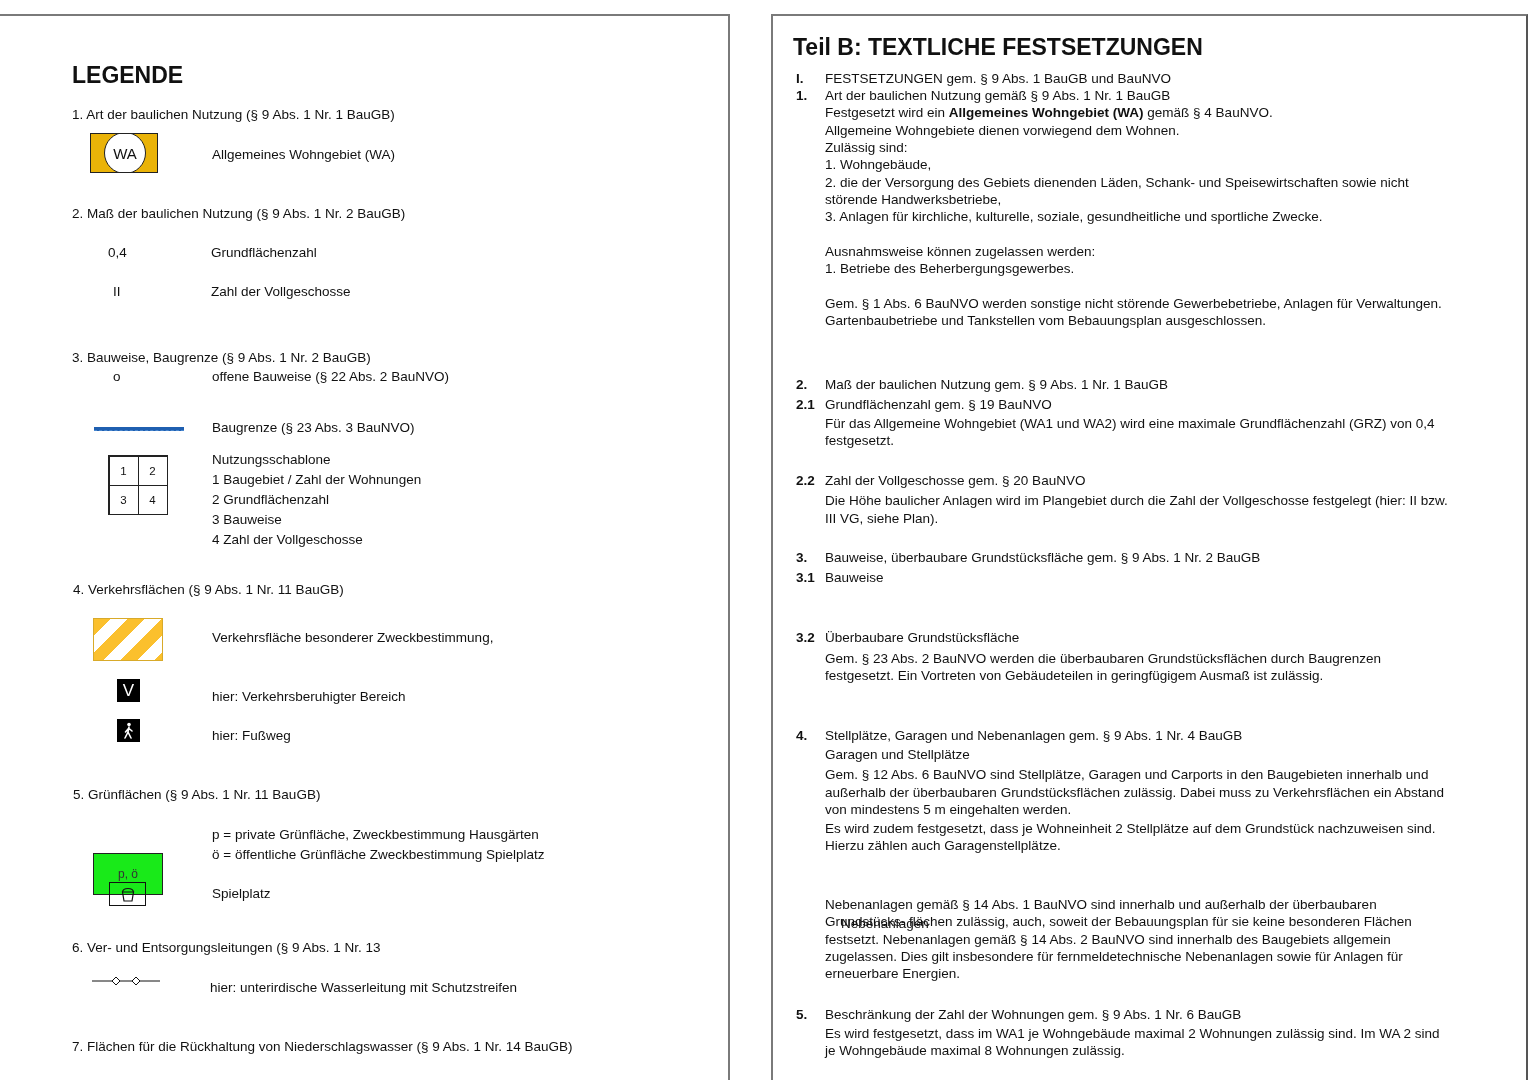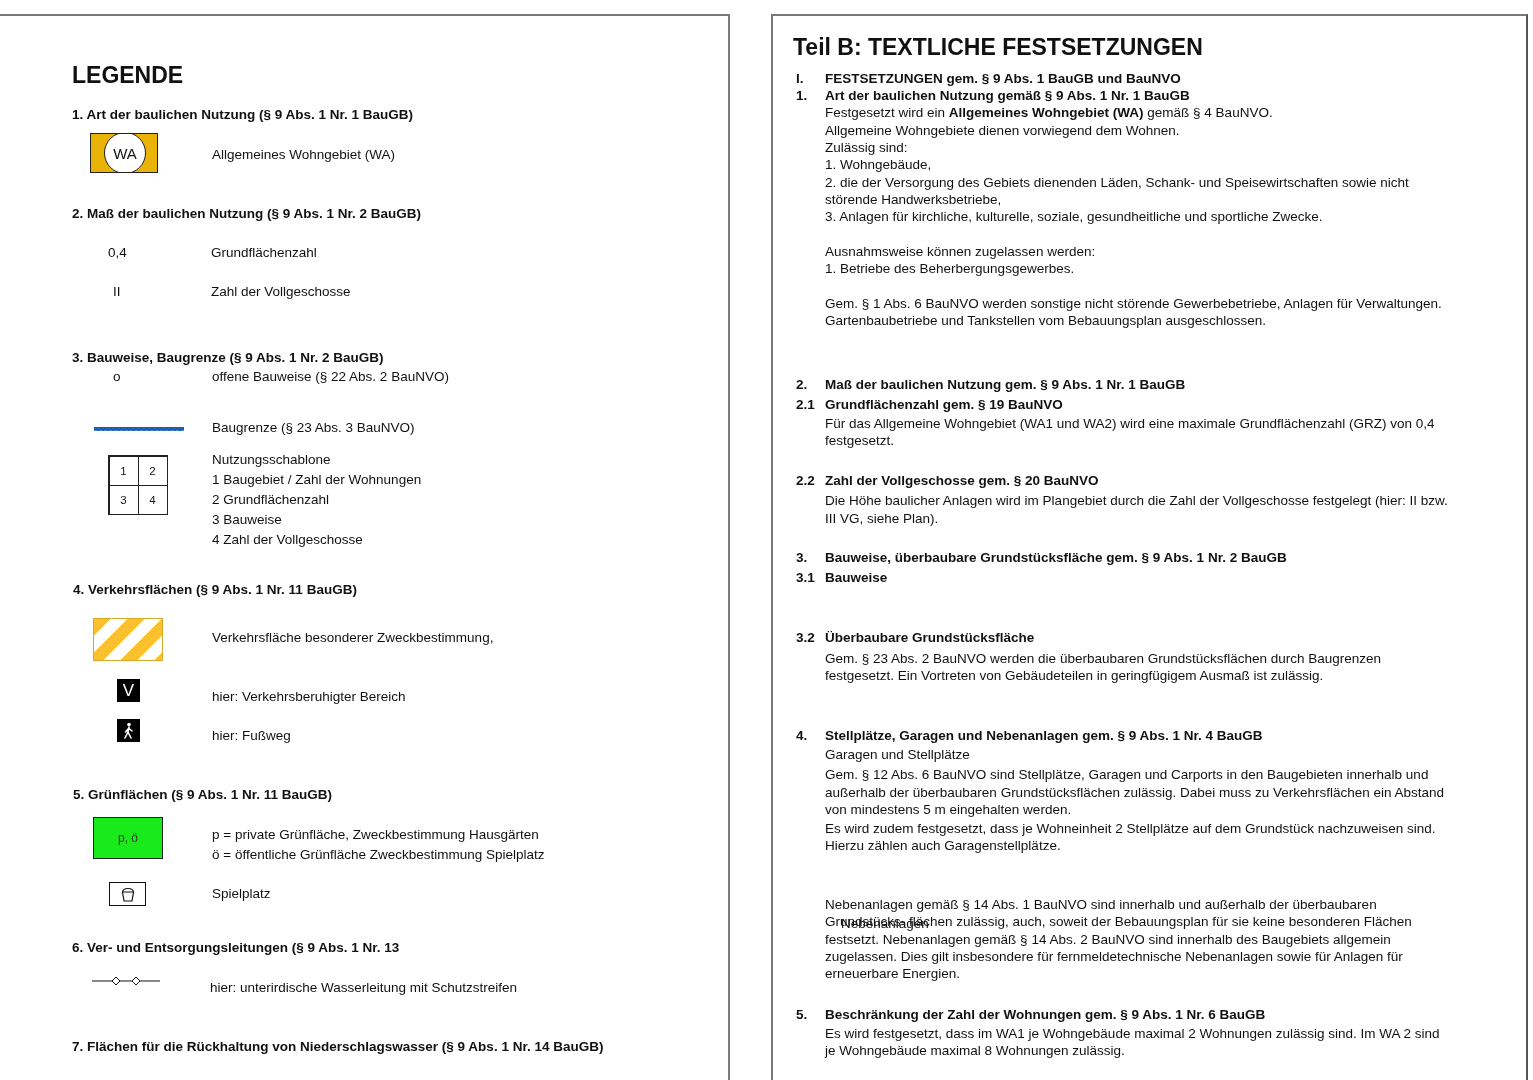--- a/index.html
+++ b/index.html
@@ -4,32 +4,32 @@
   <style>
     html, body { margin: 0; padding: 0; background: #ffffff; }
     body { width: 1533px; height: 1080px; position: relative; overflow: hidden;
            font-family: "Liberation Sans", sans-serif; color: #111; }
     .page { position: absolute; top: 14px; background: #fff;
             border-top: 2px solid #7a7a7a; box-sizing: border-box; height: 1080px; }
     #left-page { left: 0; width: 730px; border-right: 2px solid #7a7a7a; }
     #right-page { left: 771px; width: 757px; border-left: 2px solid #7a7a7a; border-right: 2px solid #555; }
     .abs { position: absolute; white-space: nowrap; }
     .h1 { font-size: 23px; font-weight: bold; }
-    .sec { font-size: 13.5px; font-weight: bold; }
+    .sec { font-size: 13.5px; font-weight: normal; }
     .txt { font-size: 13.5px; }
     
     .wa-box { width: 68px; height: 40px; background: #eab308; border: 1px solid #222; box-sizing: border-box; position: absolute; overflow: hidden; }
     .wa-circle { position: absolute; left: 13px; top: -2px; width: 42px; height: 42px; border-radius: 50%; background: #fff; border: 1px solid #222; box-sizing: border-box; display:flex; align-items:center; justify-content:center; font-size: 15px; }
     .baugrenze { position: absolute; width: 90px; height: 3px; background: #1f5fb0; border-bottom: 1px dashed #4a88d0; }
     .schablone { position: absolute; display: grid; grid-template-columns: 29px 29px; grid-template-rows: 29px 29px; border: 1px solid #222; }
     .schablone div { border: 1px solid #222; display:flex; align-items:center; justify-content:center; font-size: 11.5px; margin: -0.5px; }
     .stripes { position: absolute; width: 70px; height: 43px; border: 1px solid #d8aa2a; box-sizing: border-box;
                background: repeating-linear-gradient(135deg, #fbc02d 0 12px, #ffffff 12px 24px); }
     .blk { position: absolute; width: 23px; height: 23px; background: #000; color: #fff; display:flex; align-items:center; justify-content:center; }
-    .green { position: absolute; width: 70px; height: 42px; background: #19ea19; border: 1px solid #222; box-sizing: border-box; display:flex; align-items:center; justify-content:center; font-size: 12px; color: #333; }
+    .green { position: absolute; width: 70px; height: 42px; background: #19ea19; border: 1px solid #222; box-sizing: border-box; display:flex; align-items:center; justify-content:center; font-size: 12px; color: #333; margin-top: 36px; }
     .spiel { position: absolute; width: 37px; height: 24px; border: 1.5px solid #111; box-sizing: border-box; display:flex; align-items:center; justify-content:center; }
     .rb { position: absolute; left: 52px; }
     .num { position: absolute; left: 23px; font-size: 13.5px; font-weight: bold; }
   </style>
 </head>
 <body>
 
 <div class="page" id="left-page">
   <div class="abs h1" style="left:72px;top:46px;">LEGENDE</div>
 

